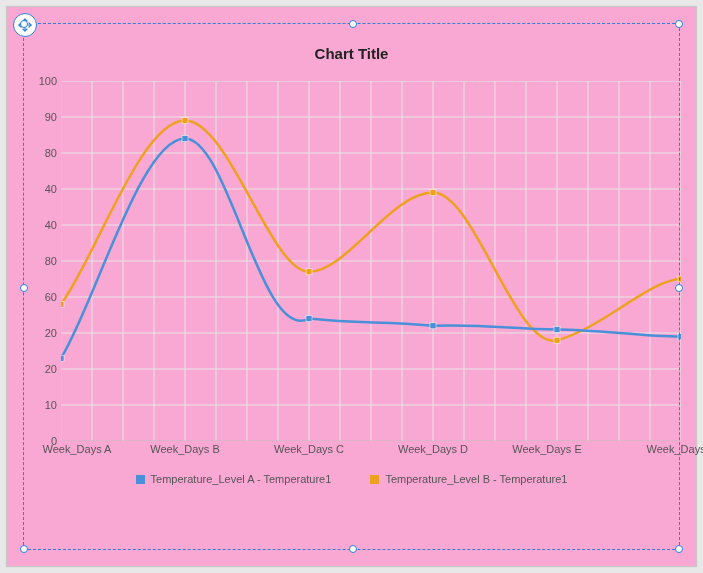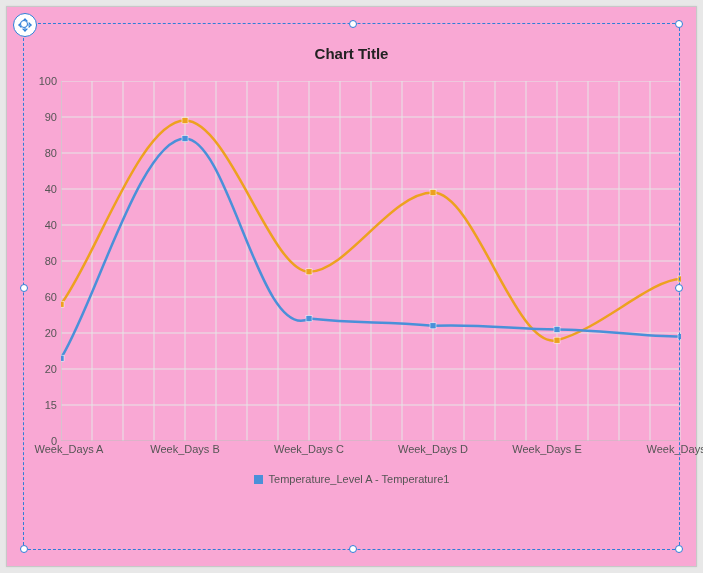--- a/index.html
+++ b/index.html
@@ -209,45 +209,49 @@
       <rect class="marker-b" x="121" y="36.6" width="6" height="6"></rect>
       <rect class="marker-b" x="245" y="187.8" width="6" height="6"></rect>
       <rect class="marker-b" x="369" y="108.6" width="6" height="6"></rect>
       <rect class="marker-b" x="493" y="256.2" width="6" height="6"></rect>
       <rect class="marker-b" x="617" y="195.0" width="6" height="6"></rect>
     </g>
   </svg>
 
   <div class="y-ticks">
     <div class="y-tick" style="top:360px">0</div>
-    <div class="y-tick" style="top:324px">15</div>
+    <div class="y-tick" style="top:324px">10</div>
     <div class="y-tick" style="top:288px">20</div>
     <div class="y-tick" style="top:252px">20</div>
     <div class="y-tick" style="top:216px">60</div>
     <div class="y-tick" style="top:180px">80</div>
     <div class="y-tick" style="top:144px">40</div>
     <div class="y-tick" style="top:108px">40</div>
     <div class="y-tick" style="top:72px">80</div>
     <div class="y-tick" style="top:36px">90</div>
     <div class="y-tick" style="top:0px">100</div>
   </div>
 
   <div class="x-ticks">
-    <div class="x-tick" style="left:8px">Week_Days A</div>
+    <div class="x-tick" style="left:16px">Week_Days A</div>
     <div class="x-tick" style="left:124px">Week_Days B</div>
     <div class="x-tick" style="left:248px">Week_Days C</div>
     <div class="x-tick" style="left:372px">Week_Days D</div>
     <div class="x-tick" style="left:486px">Week_Days E</div>
     <div class="x-tick" style="left:620px">Week_Days F</div>
   </div>
 
   <div class="legend">
     <span class="legend-item">
       <span class="swatch a"></span>
       <span>Temperature_Level A - Temperature1</span>
+    </span>
+    <span class="legend-item">
+      <span class="swatch b"></span>
+      <span>Temperature_Level B - Temperature1</span>
     </span>
   </div>
 
   <div class="selection-box">
     <div class="move-handle">
       <svg width="14" height="14" viewBox="0 0 14 14">
         <g stroke="#2f7ed8" stroke-width="1.2" fill="none" stroke-linecap="round">
           <line x1="7" y1="1" x2="7" y2="13"></line>
           <line x1="1" y1="7" x2="13" y2="7"></line>
           <polyline points="5,3 7,1 9,3"></polyline>

